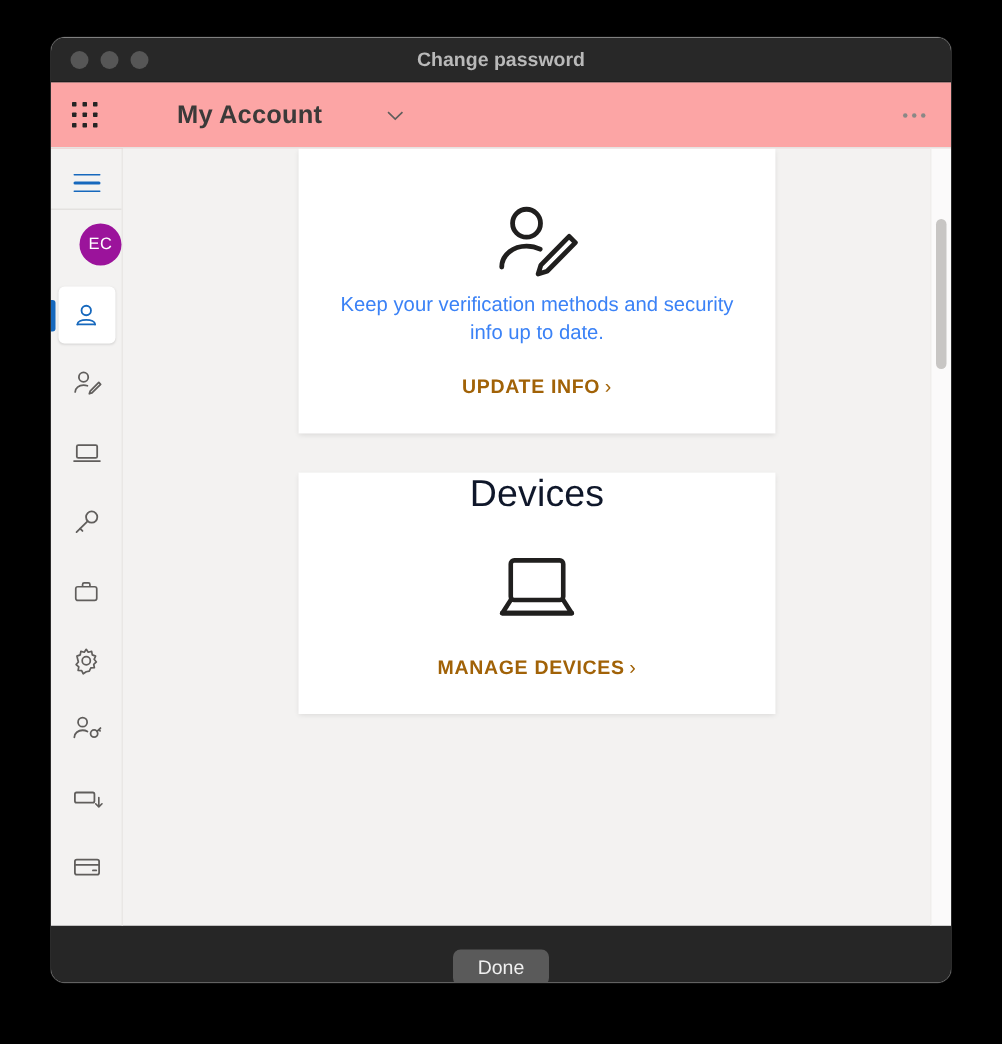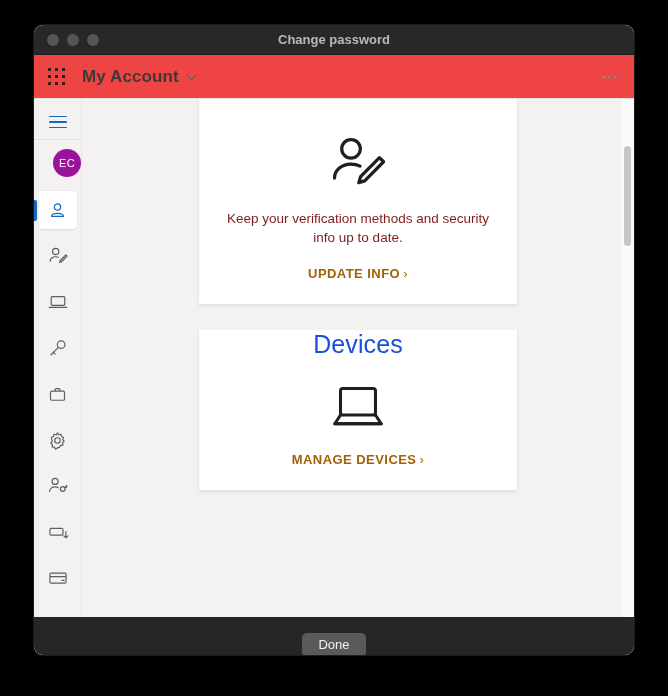--- a/index.html
+++ b/index.html
@@ -50,26 +50,27 @@
     text-align: center;
     font-size: 13px;
     font-weight: bold;
     color: #b9b9b9;
     pointer-events: none;
   }
 
   
   .appheader {
     height: 43px;
-    background: #ef4444;
+    background: #fca5a5;
     border-bottom: 1px solid #e6e4e2;
     display: flex;
     align-items: center;
     padding: 0 0 0 11px;
     position: relative;
+    gap: 36px;
   }
   .waffle {
     width: 22px; height: 22px;
     display: grid;
     grid-template-columns: repeat(3, 1fr);
     grid-template-rows: repeat(3, 1fr);
     gap: 3px;
     padding: 2px;
     box-sizing: border-box;
     cursor: pointer;
@@ -212,35 +213,35 @@
     margin: 0 auto 16px auto;
     background: #ffffff;
     box-shadow: 0 1.6px 3.6px rgba(0,0,0,.10), 0 0.3px 0.9px rgba(0,0,0,.09);
     box-sizing: border-box;
     padding: 0 20px 22px 20px;
     text-align: center;
   }
   .card.first { padding-top: 10px; }
   .card-title {
     font-size: 25px;
-    color: #1d4ed8;
+    color: #0f172a;
     font-weight: normal;
     margin: 26px 0 0 0;
     letter-spacing: .1px;
   }
   .card-icon {
     margin: 22px 0 0 0;
     display: flex;
     justify-content: center;
   }
   .card-desc {
     font-size: 13.5px;
-    color: #7f1d1d;
+    color: #3b82f6;
     line-height: 19px;
-    margin: 16px 6px 0 6px;
+    margin: 0 6px 0 6px;
   }
   .card-link {
     display: inline-flex;
     align-items: center;
     gap: 3px;
     margin-top: 19px;
     font-size: 13px;
     font-weight: bold;
     color: #a16207;
     letter-spacing: .45px;

